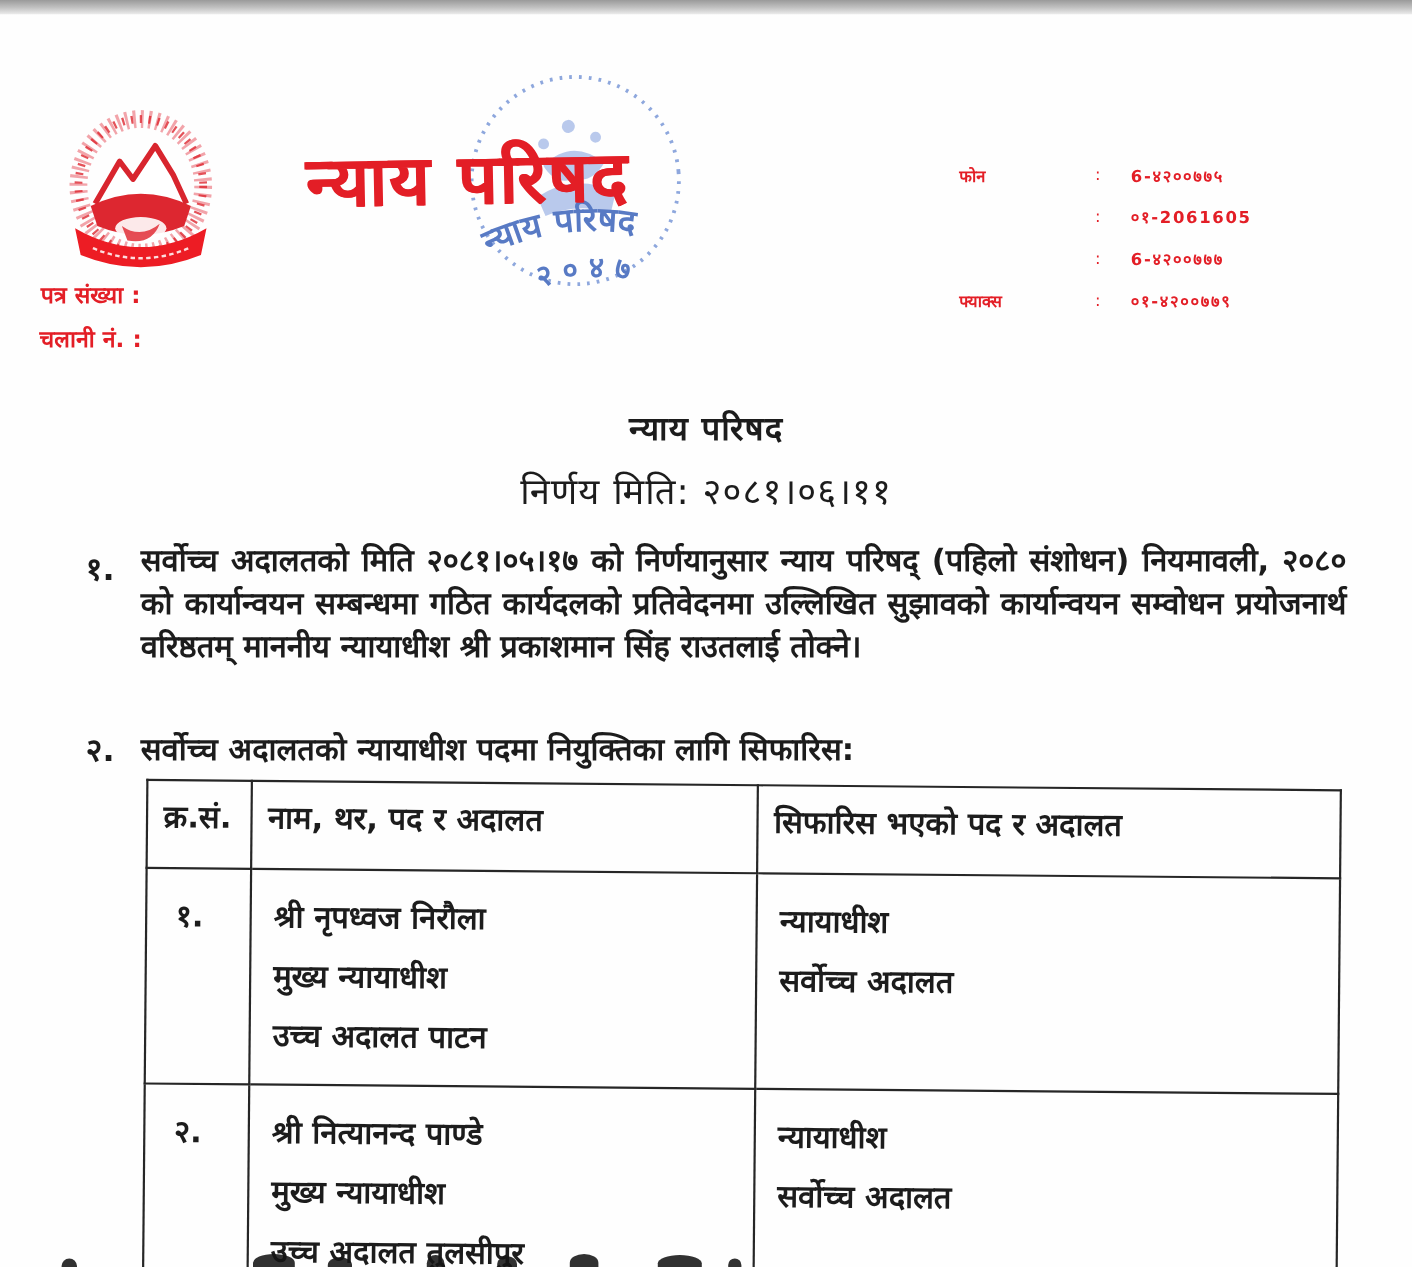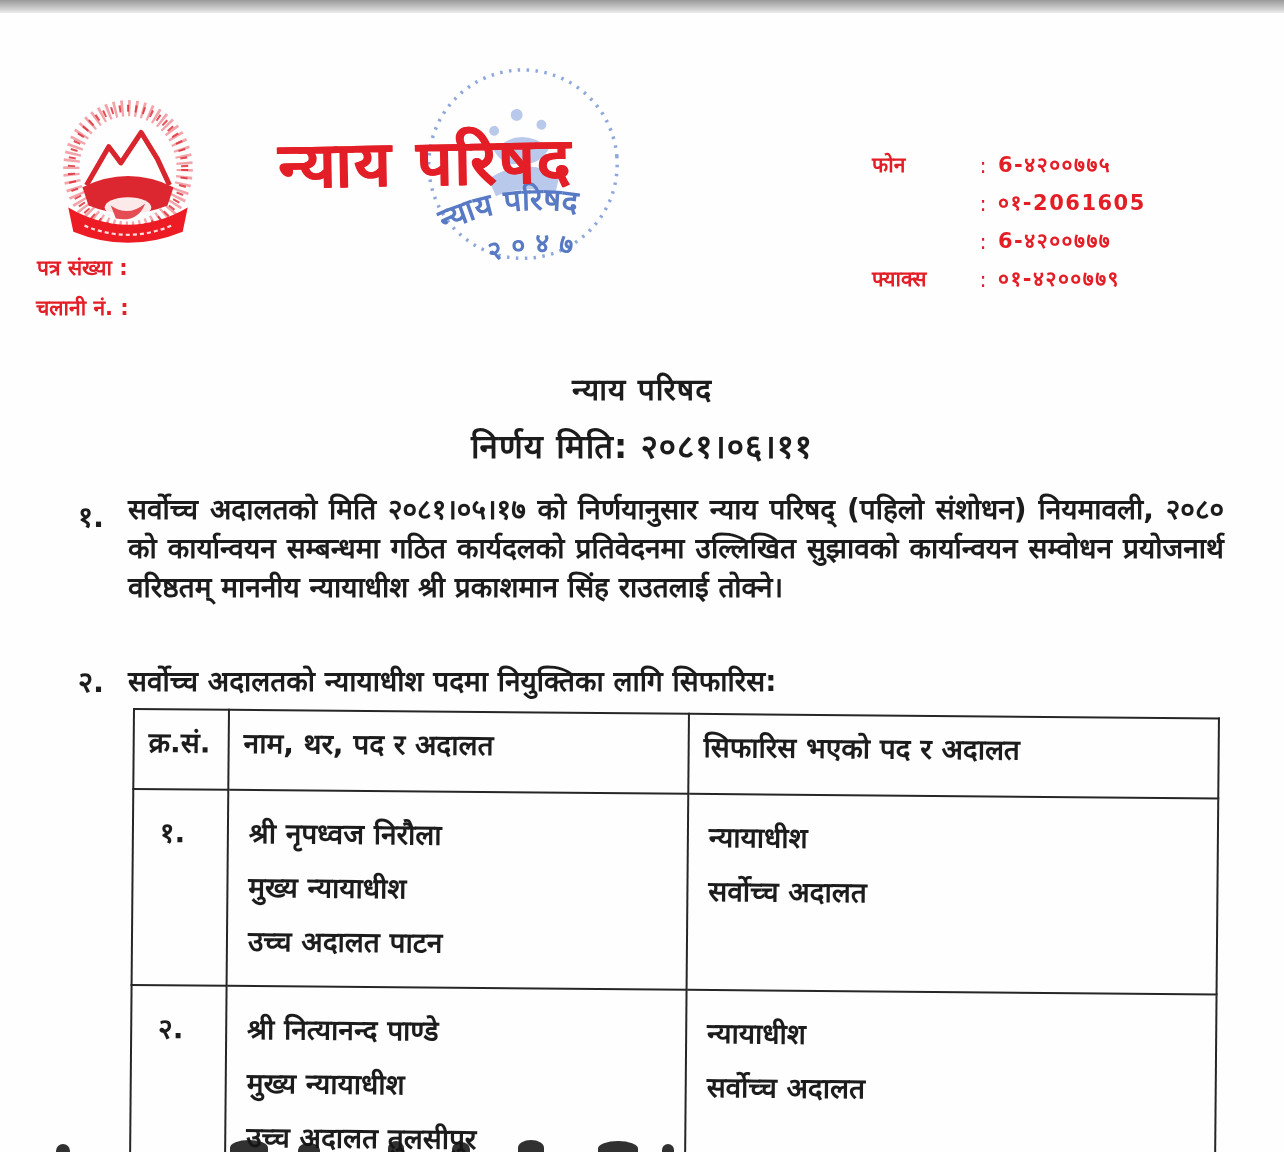--- a/index.html
+++ b/index.html
@@ -39,29 +39,29 @@
     text-shadow: 1px 0 0 currentColor;
   }
   .stamp {
     position: absolute; left: 405px; top: 55px; z-index: 2;
     width: 238px; height: 242px; opacity: .92;
     transform: rotate(-5deg);
   }
 
   .office-block { position: absolute; left: 872px; top: 140px; width: 390px; color: var(--red); }
   .office-title { font-size: 24px; font-weight: 800; margin-left: 22px; margin-bottom: 8px; }
-  .office-row { display: flex; align-items: flex-end; height: 38px; font-size: 21px; font-weight: 700; }
+  .office-row { display: flex; align-items: center; height: 38px; font-size: 15px; font-weight: 700; gap: 15px; }
   .office-row .lbl { width: 96px; }
   .office-row .col { width: 30px; text-align: center; font-weight: 400; }
   .office-row .val { letter-spacing: 1.5px; white-space: nowrap; }
 
   
   .title-block { position: absolute; left: 60px; right: 60px; top: 368px; text-align: center; }
   .org-name { font-size: 30px; font-weight: 600; letter-spacing: 1px; }
-  .decision-date { margin-top: 14px; font-size: 33px; font-weight: 700; letter-spacing: 1px; }
+  .decision-date { margin-top: 14px; font-size: 33px; font-weight: 400; letter-spacing: 1px; }
 
   
   .item { position: absolute; display: flex; left: 78px; width: 1146px; }
   .item-1 { top: 490px; }
   .item-2 { top: 659px; }
   .item .num { width: 50px; flex: none; font-size: 29px; font-weight: 600; line-height: 55px; }
   .item .txt { flex: 1; font-size: 28px; font-weight: 600; line-height: 39px; text-align: justify; }
   .item-2 .num, .item-2 .txt { line-height: 46px; }
 
   

